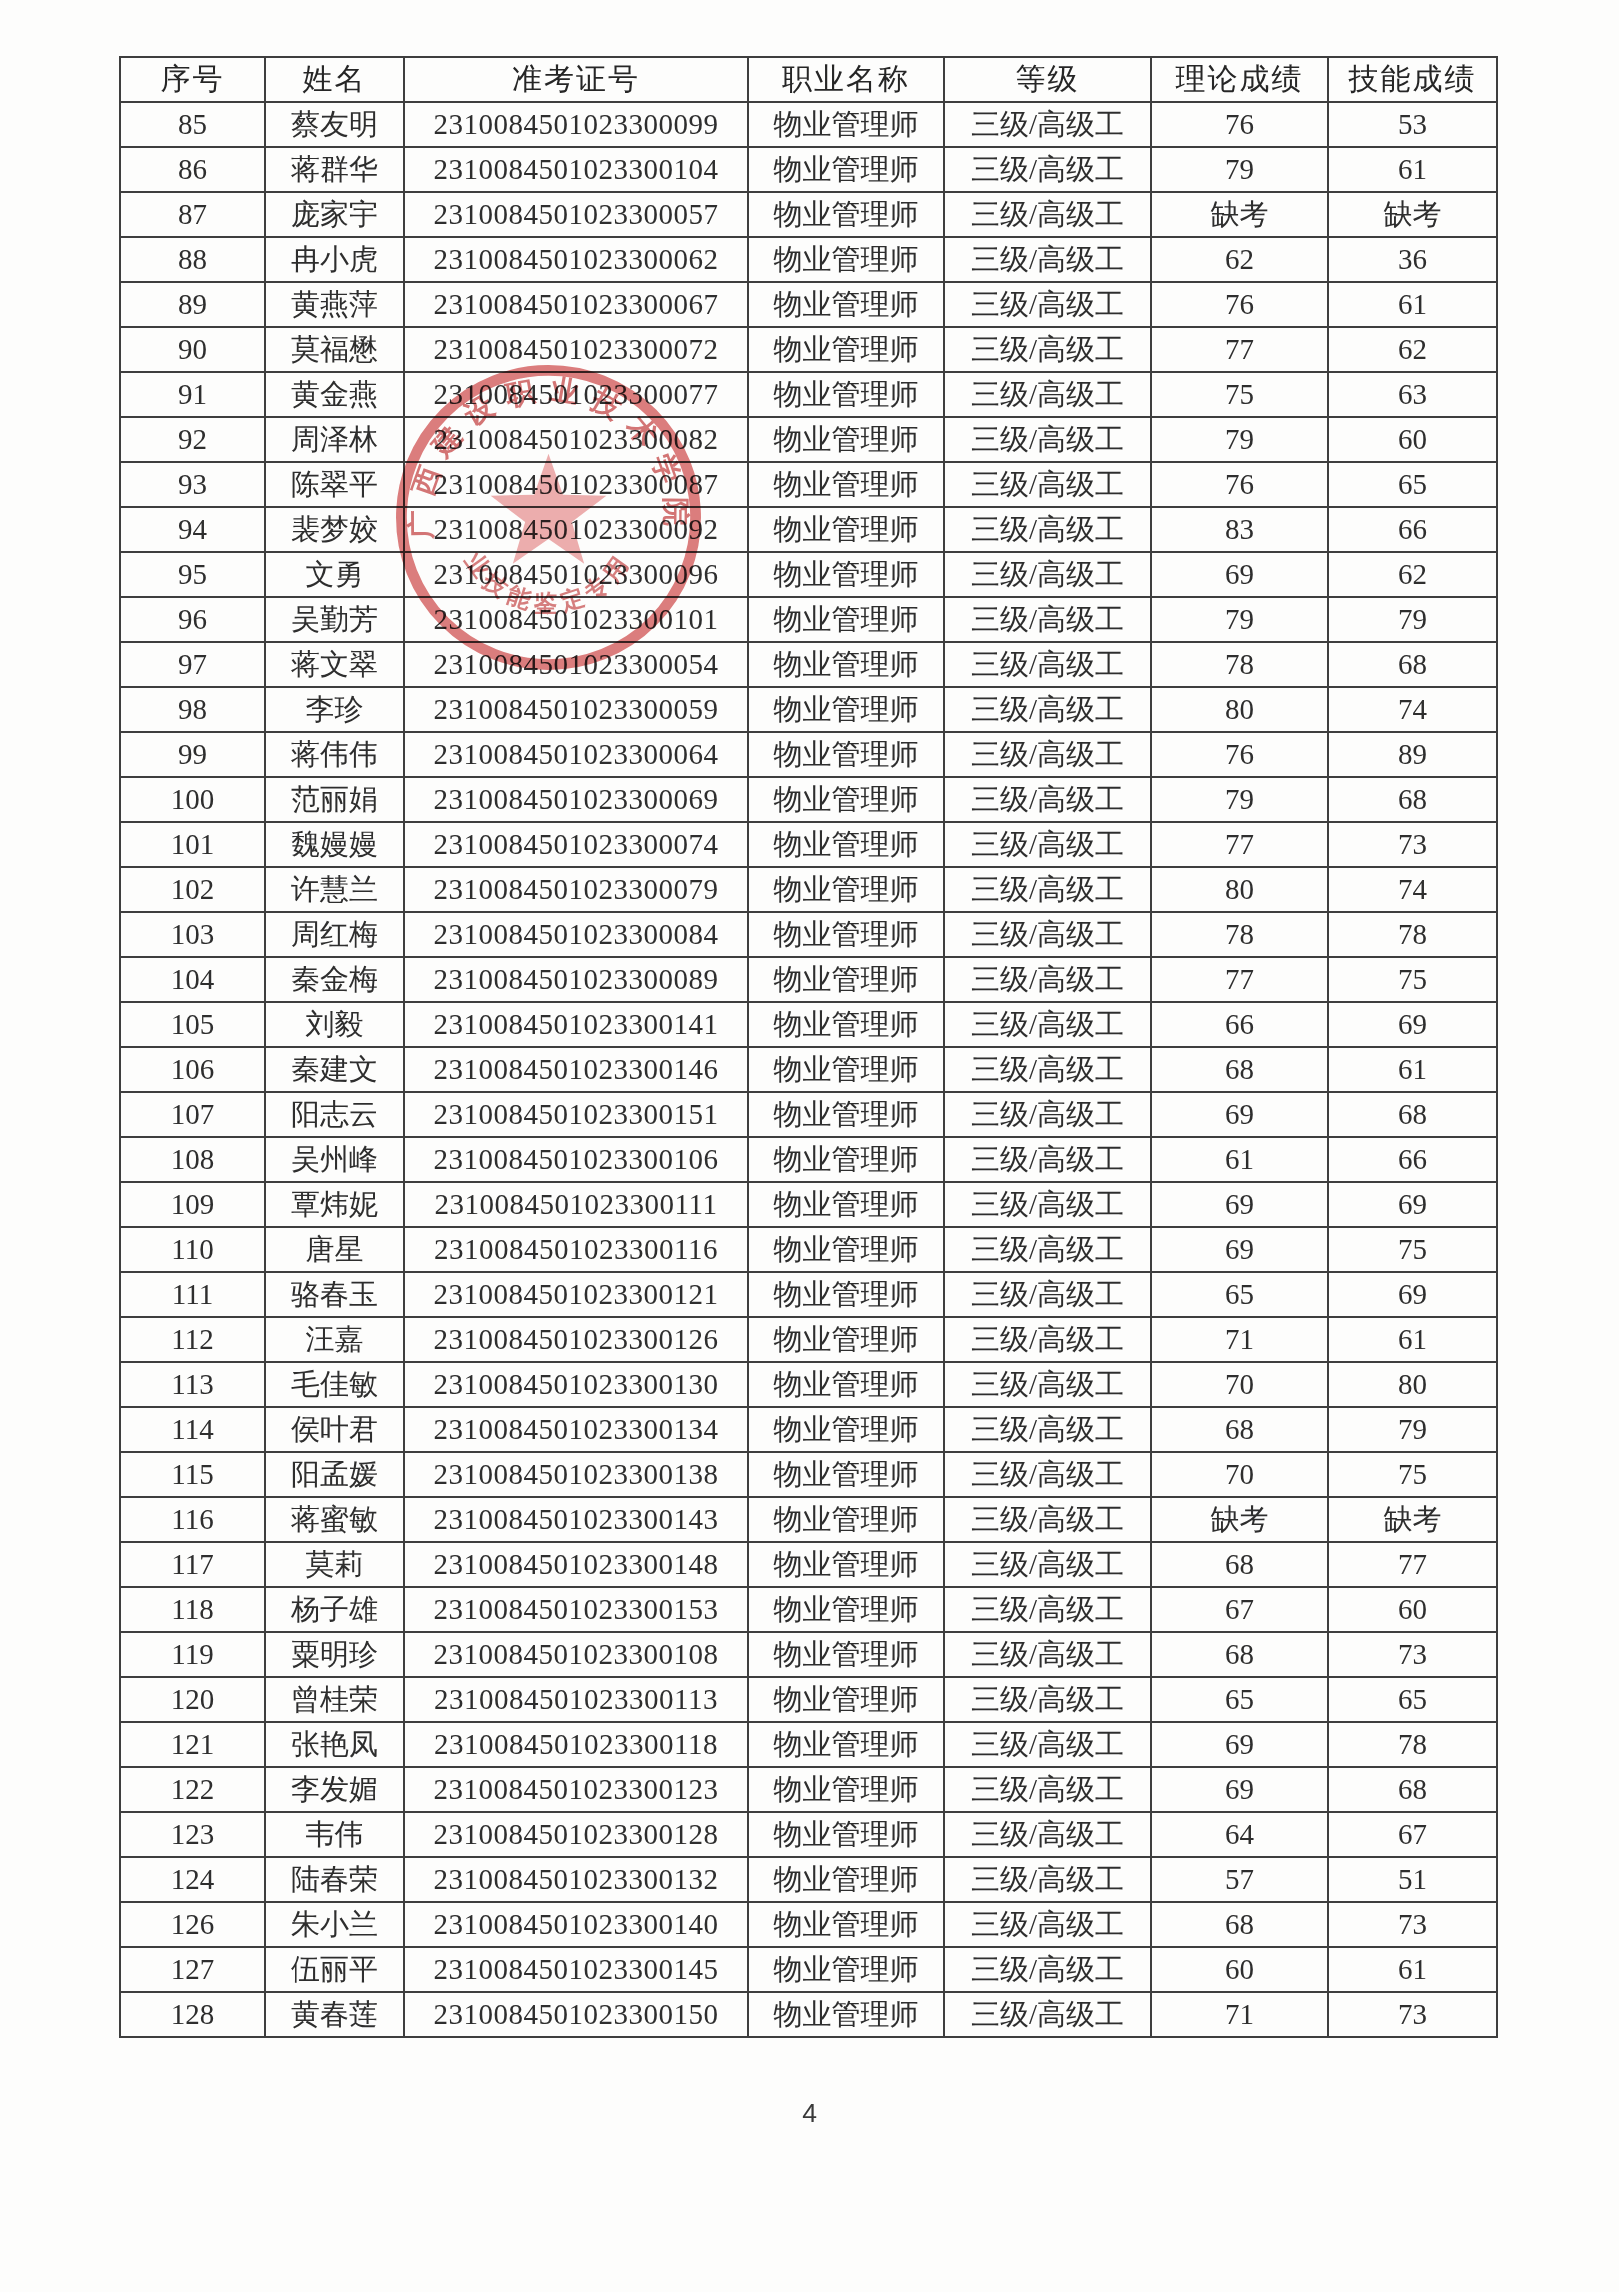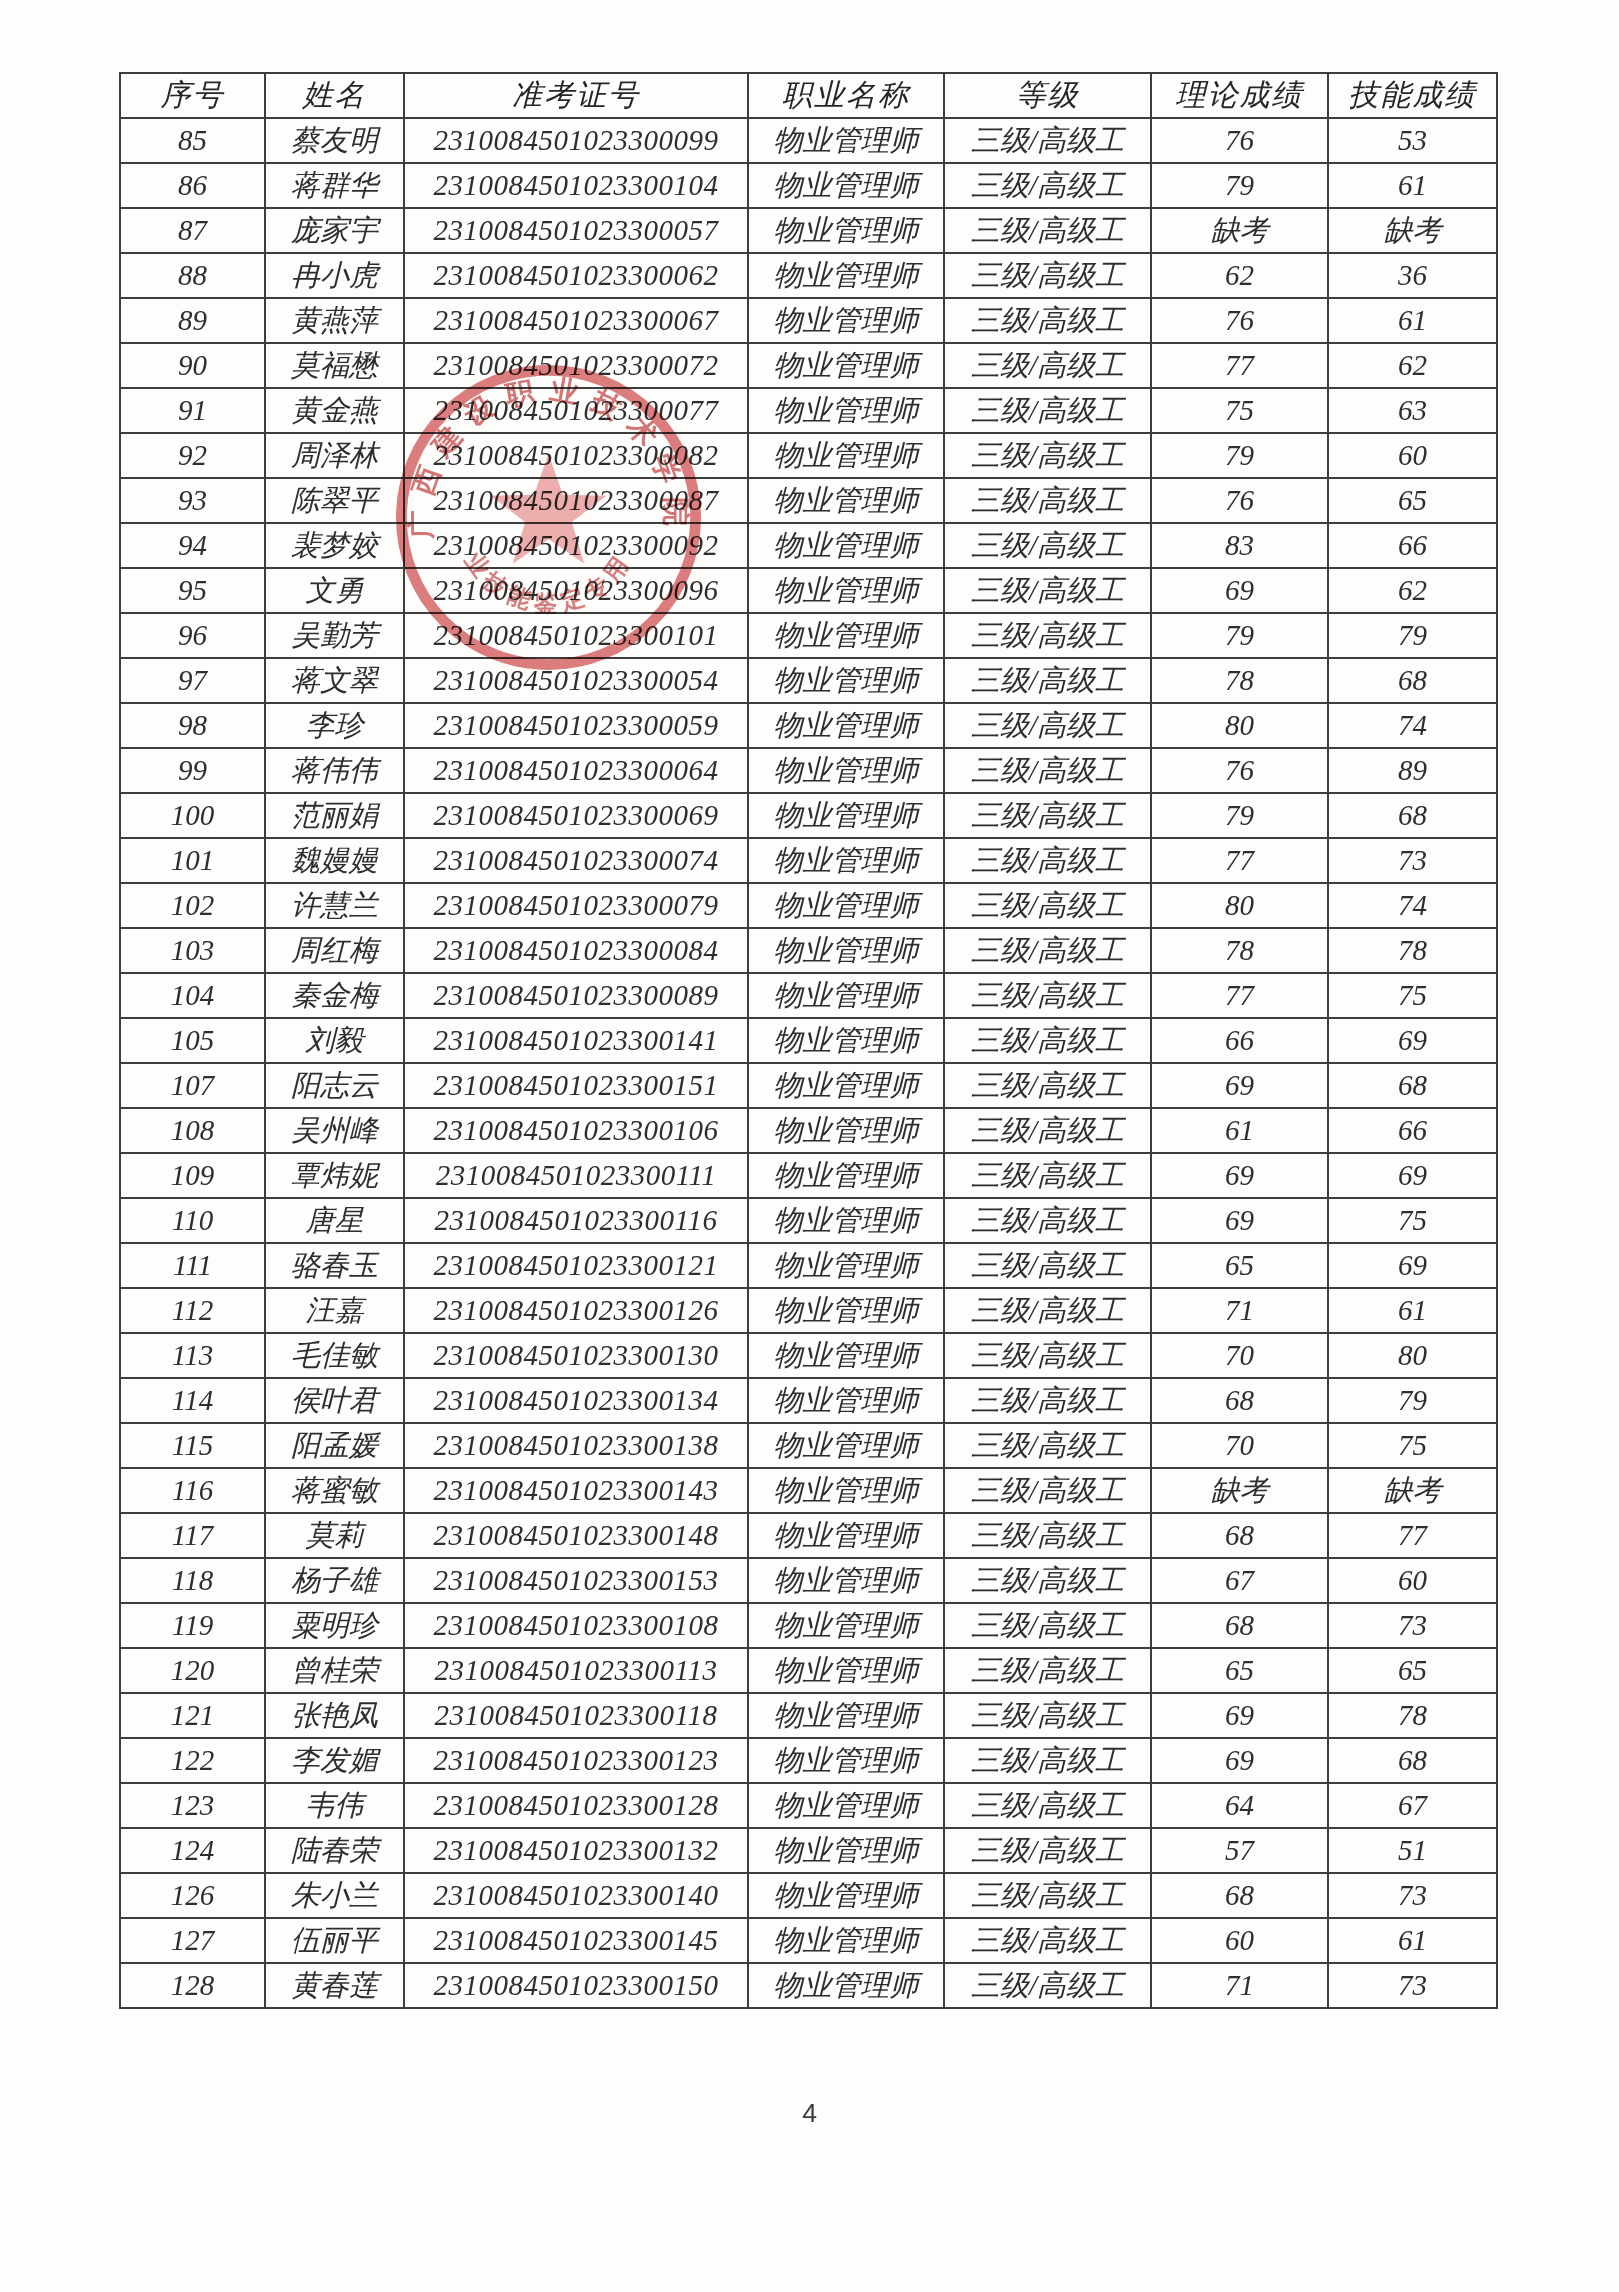--- a/index.html
+++ b/index.html
@@ -4,24 +4,23 @@
 <style>
   html,body{margin:0;padding:0;}
   body{
     width:1619px;height:2293px;position:relative;
     background:#fdfdfc;
     font-family:"Liberation Serif","DejaVu Serif",serif;
     overflow:hidden;
   }
   .scan-page{position:absolute;inset:0;background:#fdfdfc;}
   table.results{
-    position:absolute;left:119px;top:72px;width:1377px;
+    position:absolute;left:119px;top:56px;width:1377px;
     border-collapse:collapse;table-layout:fixed;
     background:transparent;
-    font-style:italic;
   }
   table.results,table.results th,table.results td{
     border:2px solid #3e3e3e;
   }
   table.results{border-width:2.9px;border-color:#333;}
   table.results thead th{
     height:41px;font-weight:normal;font-size:30px;color:#262626;
     text-align:center;vertical-align:middle;letter-spacing:2px;
     border-bottom-width:2.9px;
   }
@@ -256,20 +255,29 @@
         <tr>
           <td class="c0">105</td>
           <td class="c1">刘毅</td>
           <td class="c2">2310084501023300141</td>
           <td class="c3">物业管理师</td>
           <td class="c4">三级/高级工</td>
           <td class="c5">66</td>
           <td class="c6">69</td>
         </tr>
         <tr>
+          <td class="c0">106</td>
+          <td class="c1">秦建文</td>
+          <td class="c2">2310084501023300146</td>
+          <td class="c3">物业管理师</td>
+          <td class="c4">三级/高级工</td>
+          <td class="c5">68</td>
+          <td class="c6">61</td>
+        </tr>
+        <tr>
           <td class="c0">107</td>
           <td class="c1">阳志云</td>
           <td class="c2">2310084501023300151</td>
           <td class="c3">物业管理师</td>
           <td class="c4">三级/高级工</td>
           <td class="c5">69</td>
           <td class="c6">68</td>
         </tr>
         <tr>
           <td class="c0">108</td>

